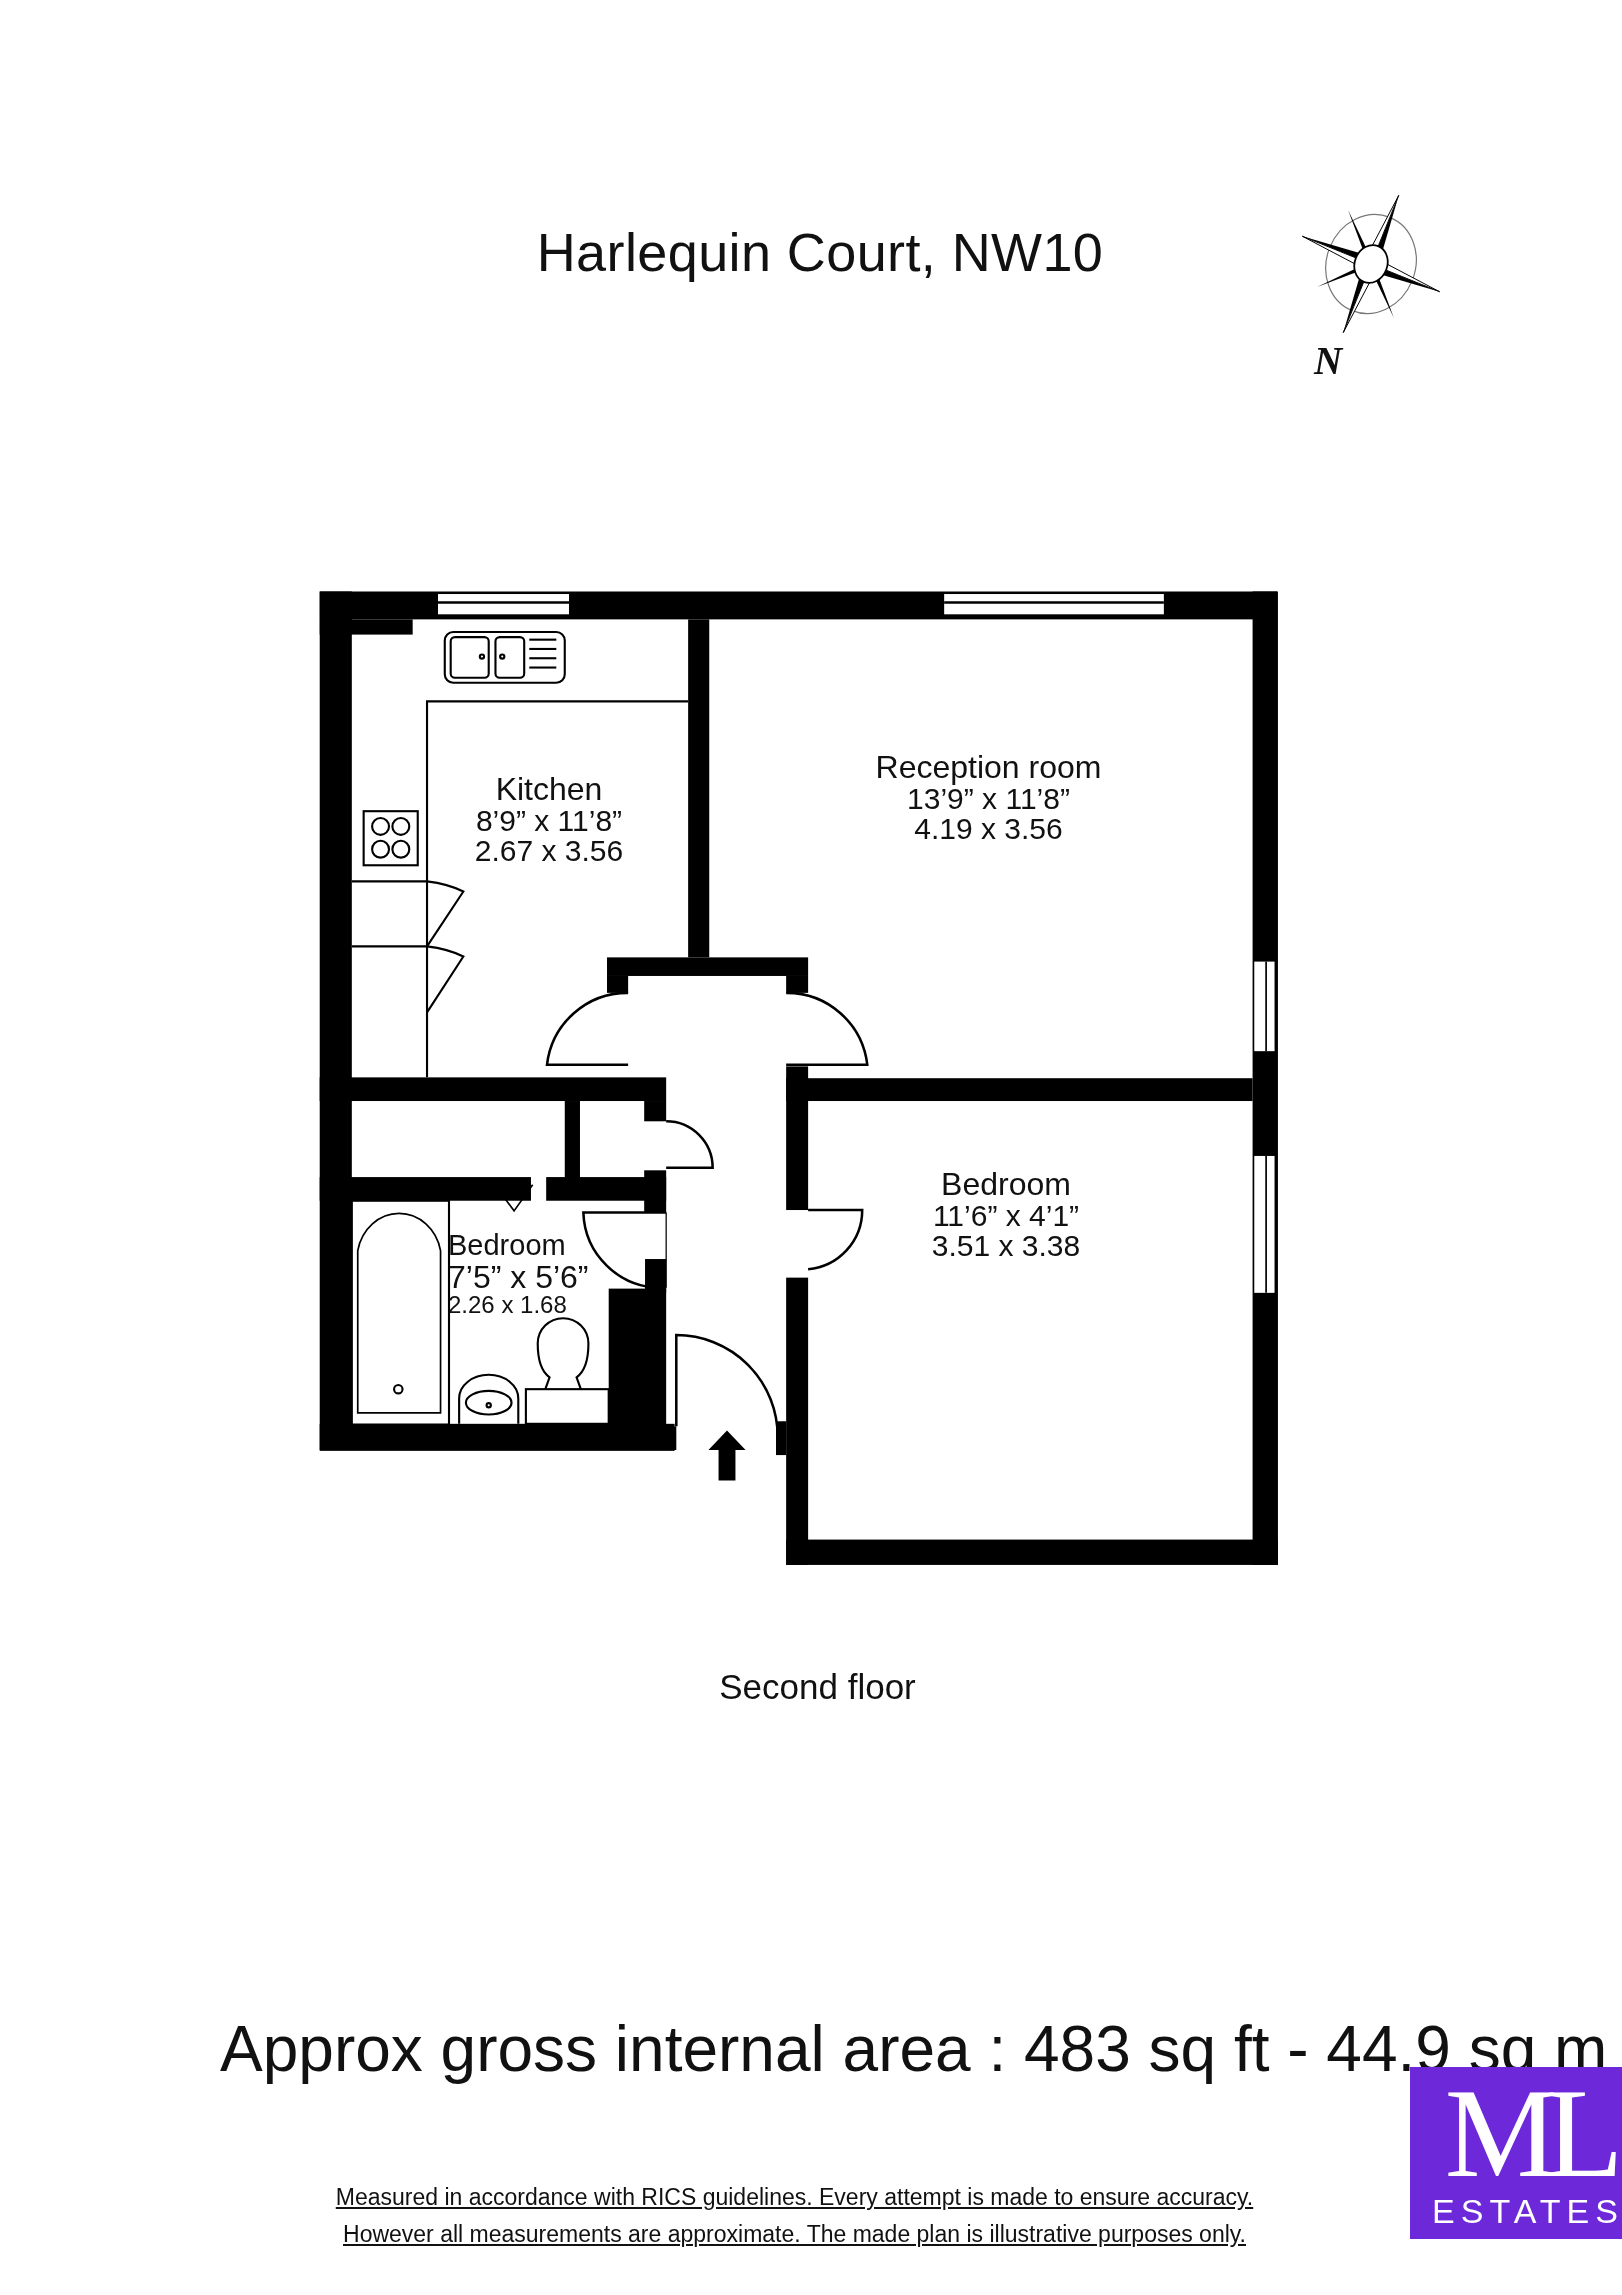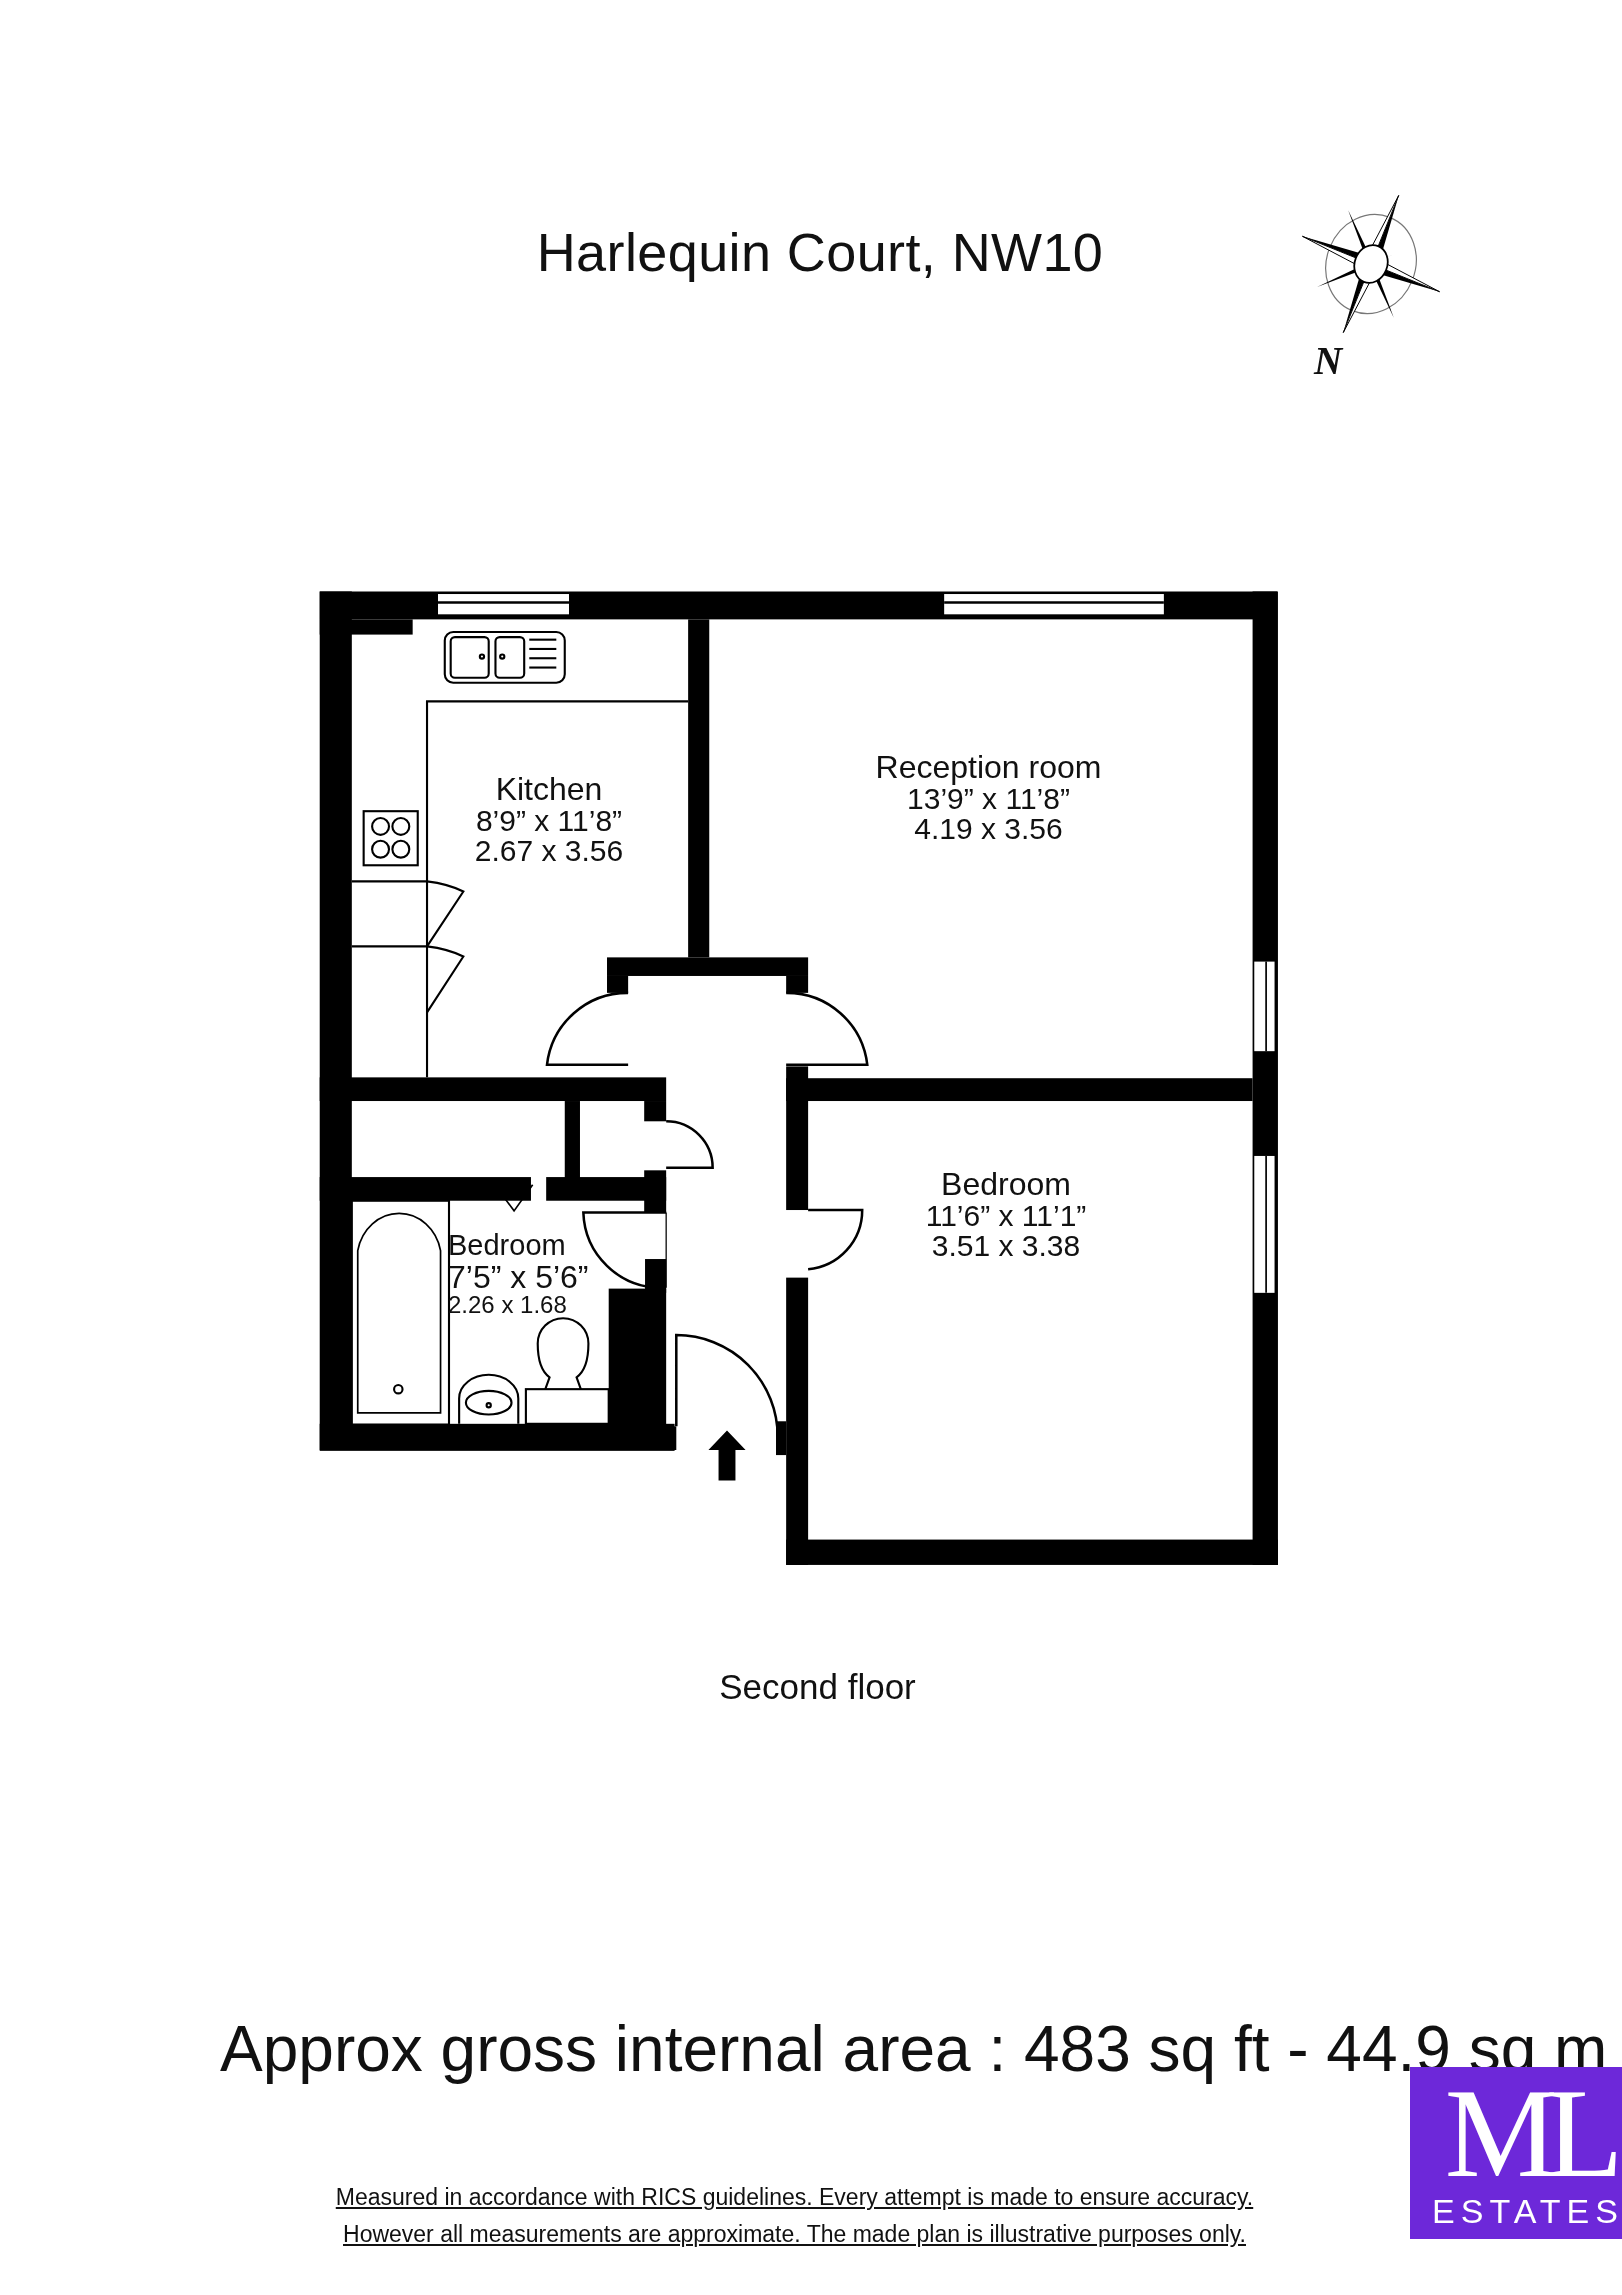--- a/index.html
+++ b/index.html
@@ -180,21 +180,21 @@
 </div>
 
 <div class="room-label" style="left:845px; top:751px; width:287px;">
   <span class="room-name">Reception room</span>
   <span class="room-dim">13’9” x 11’8”</span>
   <span class="room-dim">4.19 x 3.56</span>
 </div>
 
 <div class="room-label" style="left:879px; top:1168px; width:254px;">
   <span class="room-name">Bedroom</span>
-  <span class="room-dim">11’6” x 11’1”</span>
+  <span class="room-dim">11’6” x 4’1”</span>
   <span class="room-dim">3.51 x 3.38</span>
 </div>
 
 <div class="room-label" style="left:448px; top:1231px; width:152px; text-align:left;">
   <span class="room-name" style="font-size:29px;">Bedroom</span>
   <span class="room-dim" style="font-size:32px;">7’5” x 5’6”</span>
   <span class="room-dim" style="font-size:24px;">2.26 x 1.68</span>
 </div>
 
 <div class="abs floor-label">Second floor</div>

